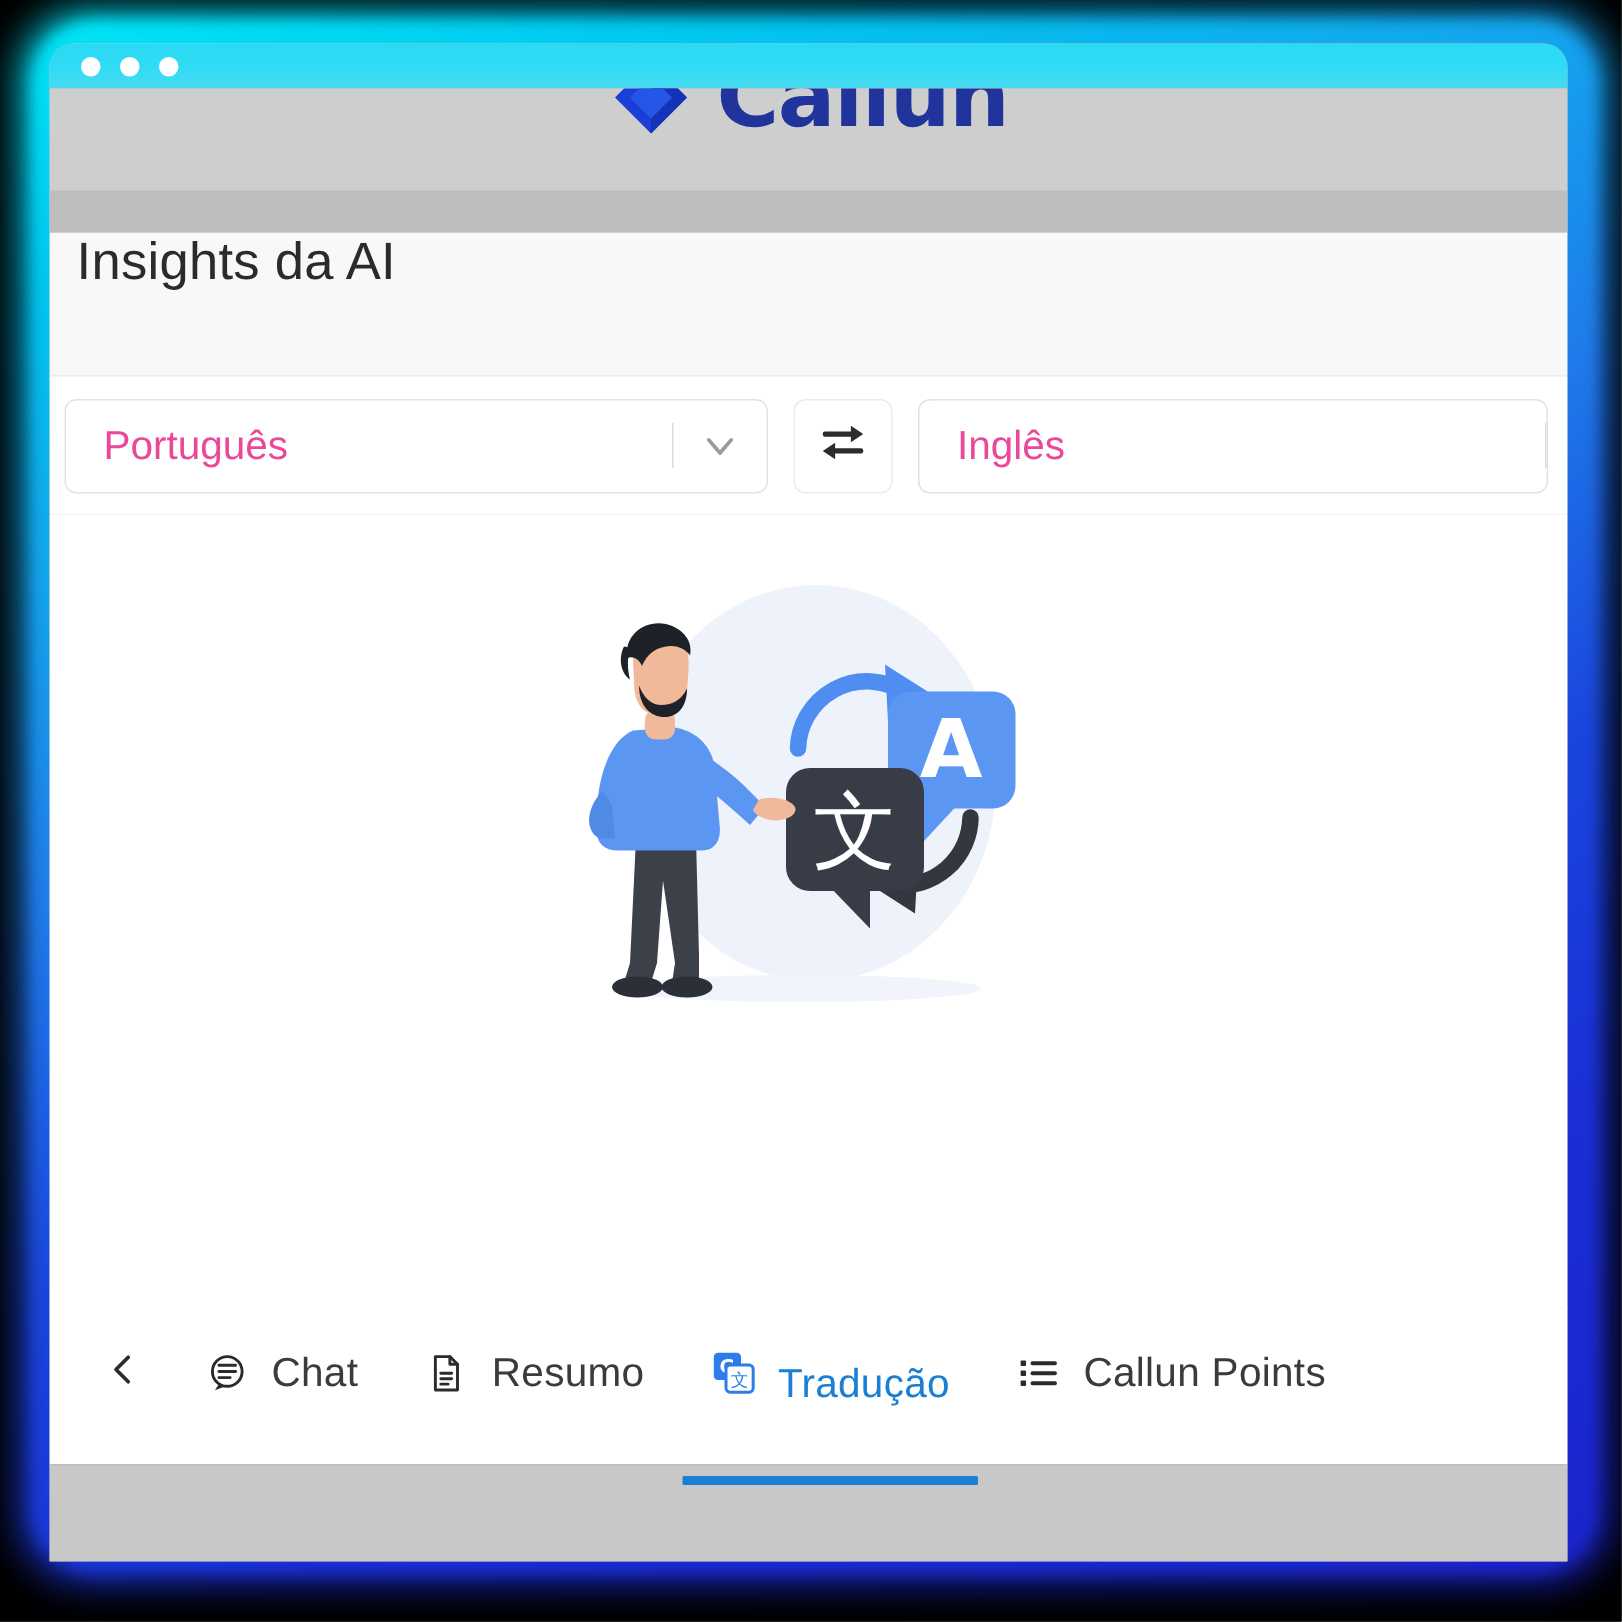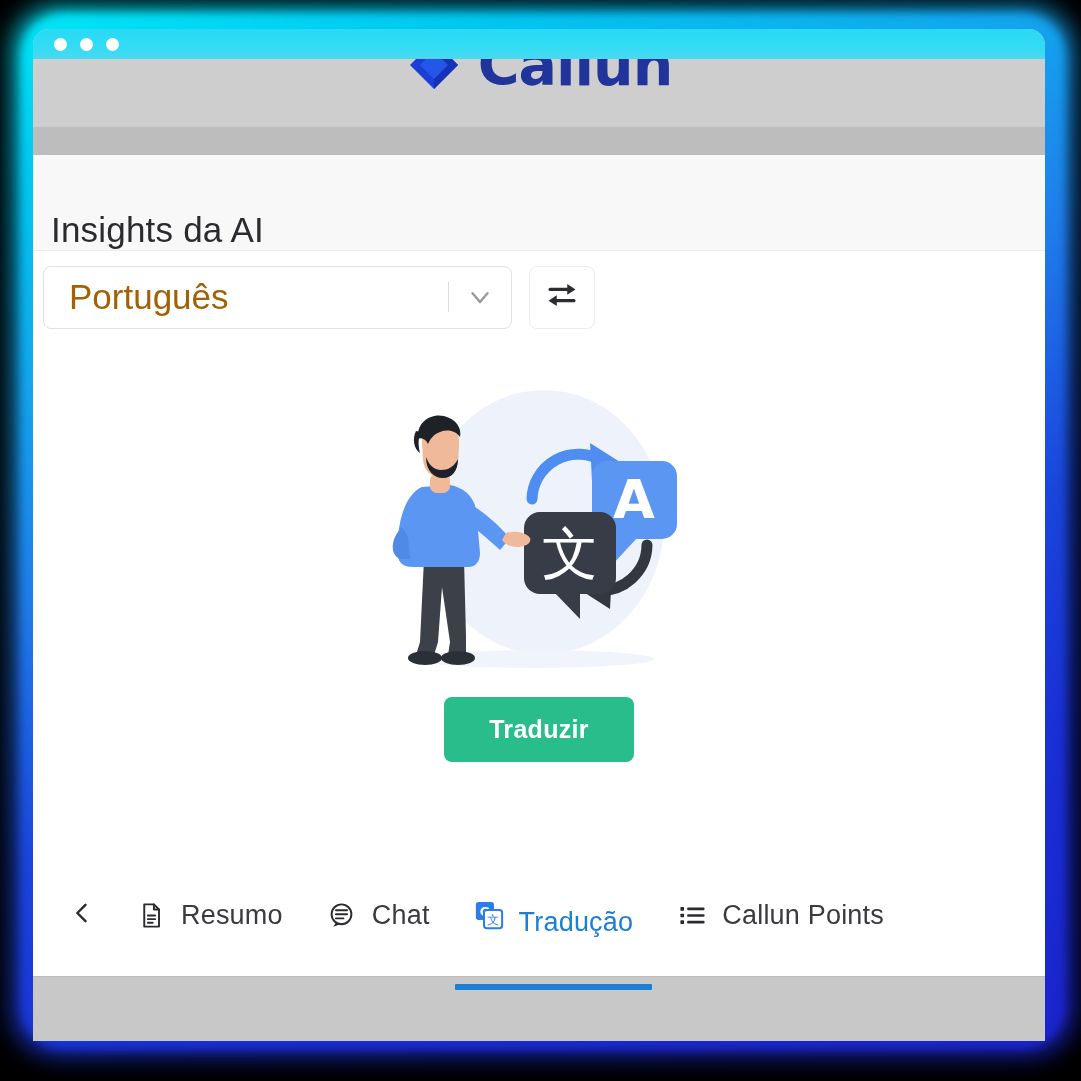--- a/index.html
+++ b/index.html
@@ -70,21 +70,21 @@
   #logo-mark{ width:56px; height:56px; }
   #logo-text{
     font-size:57px; font-weight:600; color:#21349b;
     letter-spacing:-1px; font-family:"DejaVu Sans", sans-serif;
   }
 
   
   #page-header{
     height:96px; width:100%;
     background:#f8f8f8;
-    display:flex; align-items:flex-end;
+    display:flex; align-items:flex-start;
     padding-left:18px;
     border-bottom:1px solid #ececec;
   }
   #page-title{
     font-size:35px; color:#2b2b2f; letter-spacing:.2px;
     font-weight:400;
   }
 
   
   #lang-bar{
@@ -94,21 +94,21 @@
     padding-left:10px; gap:17px;
   }
   .lang-select{
     height:63px; border:1px solid #e2e2e2; border-radius:8px;
     background:#fff; display:flex; align-items:center;
     position:relative;
   }
   #lang-source{ width:469px; }
   #lang-target{ width:420px; }
   .lang-value{
-    flex:1; padding-left:25px; font-size:35px; color:#a16207;
+    flex:1; padding-left:25px; font-size:27px; color:#ec4899;
   }
   .sep{
     width:1px; height:30px; background:#dcdcdc; margin-right:0px;
   }
   .chev{
     width:62px; display:flex; align-items:center; justify-content:center;
   }
   .chev svg{ display:block; }
   #swap-btn{
     width:66px; height:63px; border:1px solid #ececec; border-radius:8px;
@@ -220,20 +220,24 @@
             <g fill="#2c2c30">
               <rect x="3" y="7.1" width="14" height="2.3" rx="1"></rect>
               <path d="M15.5 4.6 L21 8.25 L15.5 11.9 Z"></path>
               <rect x="7" y="14.6" width="14" height="2.3" rx="1"></rect>
               <path d="M8.5 12.1 L3 15.75 L8.5 19.4 Z"></path>
             </g>
           </svg>
         </span>
       </div>
 
+      <div id="lang-target" class="lang-select">
+        <span class="lang-value">Inglês</span>
+        <span class="sep"></span>
+      </div>
     </div>
 
     <div id="body-area">
 
       <div id="illustration">
         <svg width="350" height="290" viewBox="0 0 350 290">
 
           <ellipse cx="180" cy="135" rx="120" ry="132" fill="#eef2fb"></ellipse>
 
           <ellipse cx="170" cy="272" rx="120" ry="9" fill="#f1f4fa"></ellipse>
@@ -269,54 +273,53 @@
 
           <path d="M58 54 C58 40 70 32 82 35 C93 38 96 48 95 60 L94 74 C93 84 86 90 76 90 C66 90 60 83 59 73 Z" fill="#f0b99a"></path>
 
           <path d="M54 52 C52 36 66 26 80 29 C92 32 98 41 96 50 C92 44 84 42 76 45 C70 47 66 52 64 57 C62 52 57 50 54 52 Z" fill="#1e2128"></path>
           <path d="M52 44 C48 52 50 62 56 66 C54 58 54 50 57 45 Z" fill="#1e2128"></path>
 
           <path d="M62 70 C62 84 70 91 79 91 C88 91 94 84 94 72 C90 80 84 83 77 83 C70 83 65 78 62 70 Z" fill="#1e2128"></path>
         </svg>
       </div>
 
-      <button id="translate-btn">Traduzir</button>
     </div>
 
     <div id="tabbar">
 
       <div id="tab-back">
         <span>
           <svg width="28" height="28" viewBox="0 0 24 24" fill="none" stroke="#2b2b2f" stroke-width="2.1" stroke-linecap="round" stroke-linejoin="round">
             <polyline points="15 5 8 12 15 19"></polyline>
           </svg>
         </span>
+      </div>
+
+      <div class="tab">
+        <span class="tab-icon">
+          <svg width="29" height="29" viewBox="0 0 24 24" fill="none" stroke="#2b2b2f" stroke-width="1.6">
+            <circle cx="12" cy="11" r="8.2"></circle>
+            <path d="M7.4 7.6 L16.6 7.6 M7.4 11 L16.6 11 M7.4 14.4 L13.6 14.4" stroke-linecap="round"></path>
+            <path d="M7.6 17.6 L5.2 21.4 L10.4 19.4 Z" fill="#2b2b2f" stroke="none"></path>
+          </svg>
+        </span>
+        <span class="tab-label">Chat</span>
+
       </div>
 
       <div class="tab">
         <span class="tab-icon">
           <svg width="29" height="29" viewBox="0 0 24 24" fill="none" stroke="#2b2b2f" stroke-width="1.6" stroke-linecap="round" stroke-linejoin="round">
             <path d="M6 2.8 h8 l4.2 4.2 v14.2 h-12.2 z"></path>
             <polyline points="14 2.8 14 7 18.2 7"></polyline>
             <path d="M9 12 h6 M9 15 h6 M9 18 h4"></path>
           </svg>
         </span>
         <span class="tab-label">Resumo</span>
-
-      </div>
-
-      <div class="tab">
-        <span class="tab-icon">
-          <svg width="29" height="29" viewBox="0 0 24 24" fill="none" stroke="#2b2b2f" stroke-width="1.6">
-            <circle cx="12" cy="11" r="8.2"></circle>
-            <path d="M7.4 7.6 L16.6 7.6 M7.4 11 L16.6 11 M7.4 14.4 L13.6 14.4" stroke-linecap="round"></path>
-            <path d="M7.6 17.6 L5.2 21.4 L10.4 19.4 Z" fill="#2b2b2f" stroke="none"></path>
-          </svg>
-        </span>
-        <span class="tab-label">Chat</span>
 
       </div>
 
       <div class="tab active">
         <span class="tab-icon">
           <svg width="30" height="30" viewBox="0 0 24 24">
             <rect x="1.5" y="1.5" width="14.5" height="14.5" rx="2.2" fill="#2b7de9"></rect>
             <text x="8.7" y="12.4" font-family="DejaVu Sans, sans-serif" font-size="10" font-weight="bold" fill="#ffffff" text-anchor="middle">G</text>
             <rect x="8" y="8" width="14.5" height="14.5" rx="2.2" fill="#ffffff" stroke="#2b7de9" stroke-width="1.6"></rect>
             <text x="15.3" y="19.3" font-family="DejaVu Sans, sans-serif" font-size="9.5" fill="#2b7de9" text-anchor="middle">文</text>

